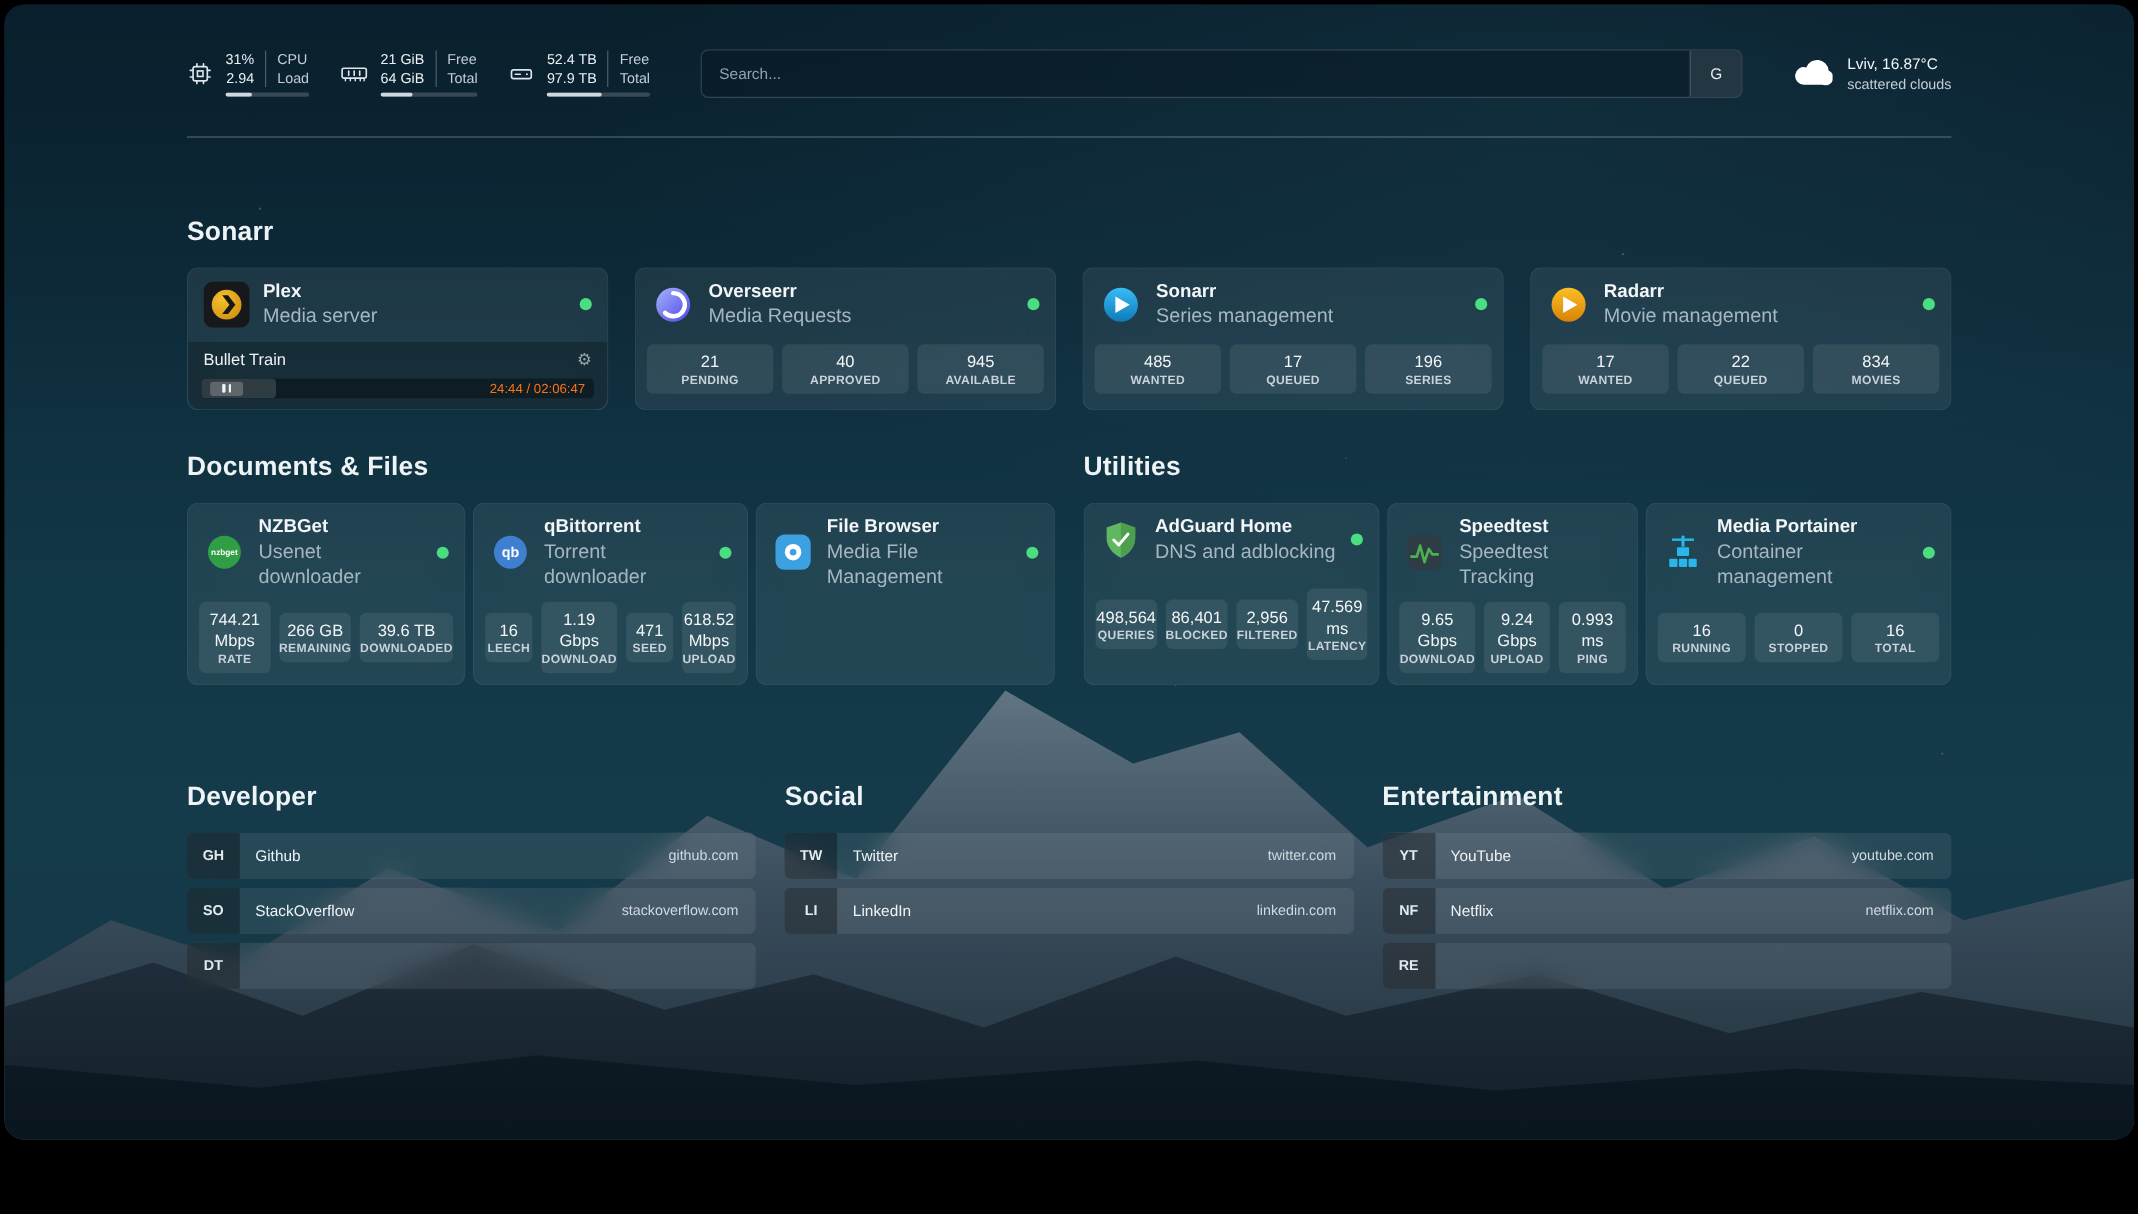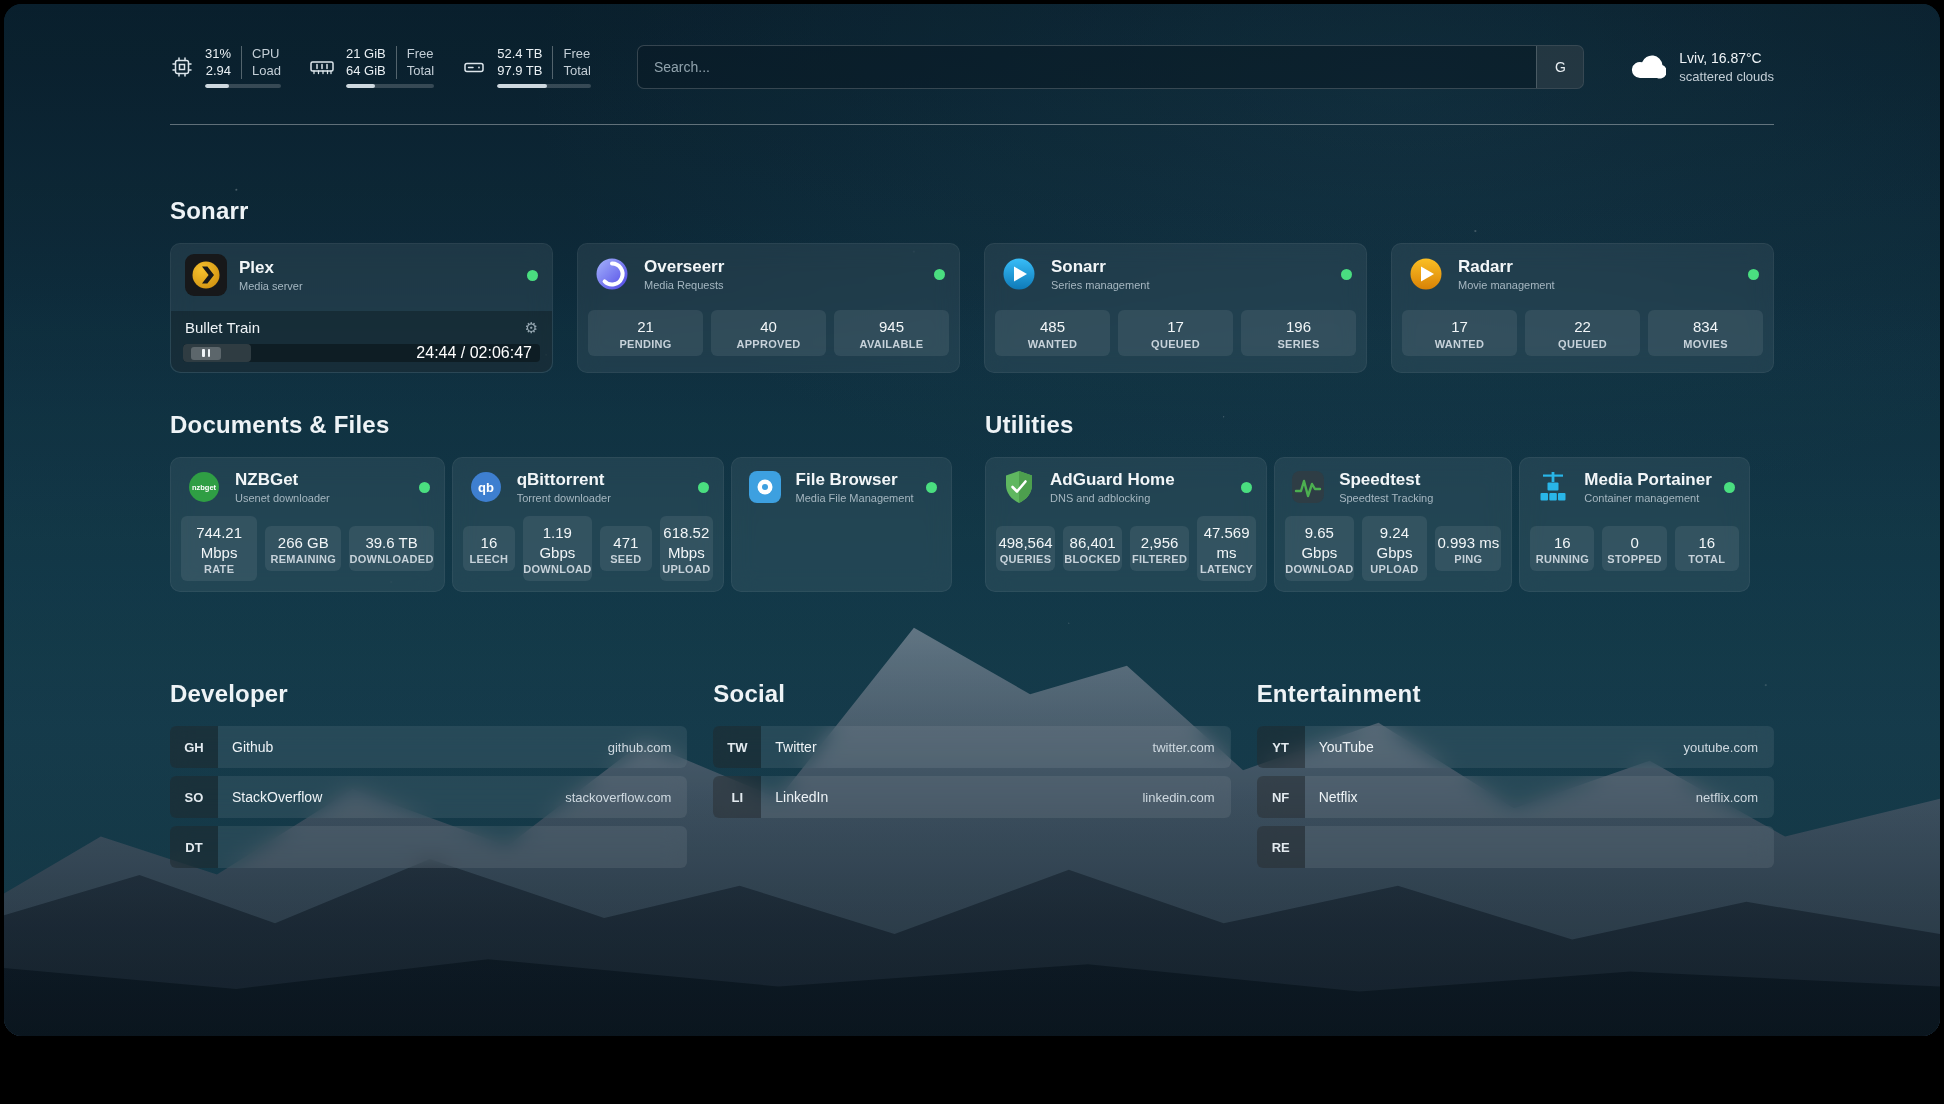--- a/index.html
+++ b/index.html
@@ -67,39 +67,39 @@
   .columns{margin-top:38px;display:grid;grid-template-columns:1fr 1fr;gap:26px;align-items:start;}
   .stack{display:flex;gap:7px;}
 
   
   .card{background:rgba(255,255,255,.07);border:1px solid rgba(255,255,255,.05);border-radius:10px;backdrop-filter:blur(12px);display:flex;flex-direction:column;cursor:pointer;}
   .media-grid .card{min-height:128px;}
   .card-head{display:flex;align-items:center;gap:12px;padding:10px 14px 6px;}
   .card.compact .card-head{padding:10px 14px;}
   .card-titles{display:flex;flex-direction:column;line-height:1.3;}
   .card-title{font-size:17px;font-weight:600;color:#f2f6f8;}
-  .card-sub{font-size:11px;color:#a6b7c1;}
+  .card-sub{font-size:18px;color:#a6b7c1;}
   .status-dot{width:11px;height:11px;border-radius:50%;margin-left:auto;flex:none;}
   .app-icon{flex:none;display:flex;align-items:center;justify-content:center;}
 
   .stats{flex:1;display:flex;align-items:center;gap:8px;padding:4px 10px 10px;}
   .stat{flex:1;text-align:center;background:rgba(255,255,255,.08);border-radius:6px;padding:7px 0 6px;}
   .stat-value{font-size:15px;color:#f2f6f8;line-height:1.3;}
   .stat-label{font-size:11px;font-weight:bold;letter-spacing:.3px;color:#c7d2da;margin-top:1px;}
 
   
   .now-playing{margin-top:auto;background:rgba(0,0,0,.25);border-radius:0 0 10px 10px;padding:6px 12px 10px;}
   .np-title-row{display:flex;align-items:center;justify-content:space-between;padding:2px 2px 8px;}
   .np-title{font-size:15px;color:#eef3f6;}
   .gear{font-size:15px;color:#93a5af;cursor:pointer;line-height:1;}
   .np-bar{position:relative;height:18px;background:rgba(0,0,0,.35);border-radius:4px;display:flex;align-items:center;padding:0 8px;overflow:hidden;}
   .np-fill{position:absolute;left:0;top:0;height:100%;background:rgba(255,255,255,.14);border-radius:4px;}
   .pause{position:relative;display:flex;gap:3px;align-items:center;justify-content:center;width:30px;height:13px;background:rgba(255,255,255,.22);border-radius:3px;cursor:pointer;}
   .pause i{display:block;width:2.5px;height:8px;background:#f0f5f8;border-radius:1px;}
-  .np-time{position:relative;margin-left:auto;font-size:16px;color:#ffffff;}
+  .np-time{position:relative;margin-left:auto;font-size:12px;color:#f97316;}
 
   
   .bookmarks{margin-top:88px;display:grid;grid-template-columns:repeat(3,1fr);gap:26px;padding-bottom:20px;}
   .bm-list{display:flex;flex-direction:column;gap:8px;}
   .bm{display:flex;align-items:center;height:42px;background:rgba(255,255,255,.08);border-radius:6px;overflow:hidden;cursor:pointer;text-decoration:none;color:inherit;backdrop-filter:blur(10px);}
   .bm-abbr{width:48px;align-self:stretch;display:flex;align-items:center;justify-content:center;background:rgba(0,0,0,.32);font-size:13px;font-weight:bold;color:#e3eaef;flex:none;}
   .bm-name{margin-left:14px;font-size:14px;color:#eef3f6;}
   .bm-url{margin-left:auto;margin-right:16px;font-size:13px;color:#cfd9e0;}
 </style>
 </head>

